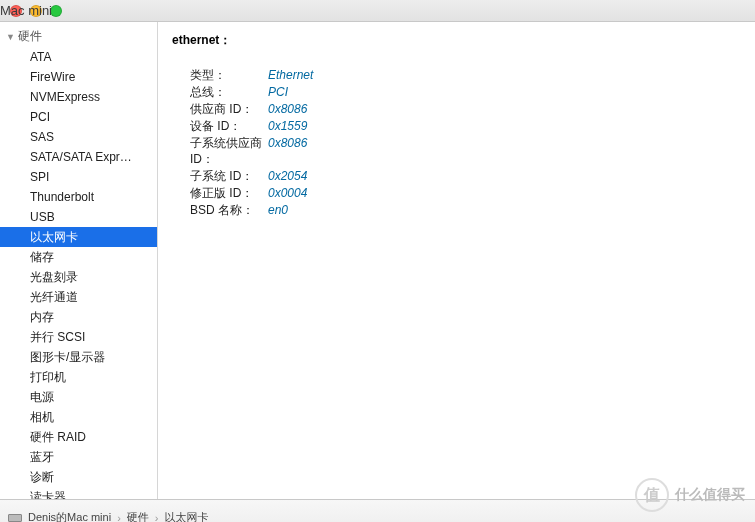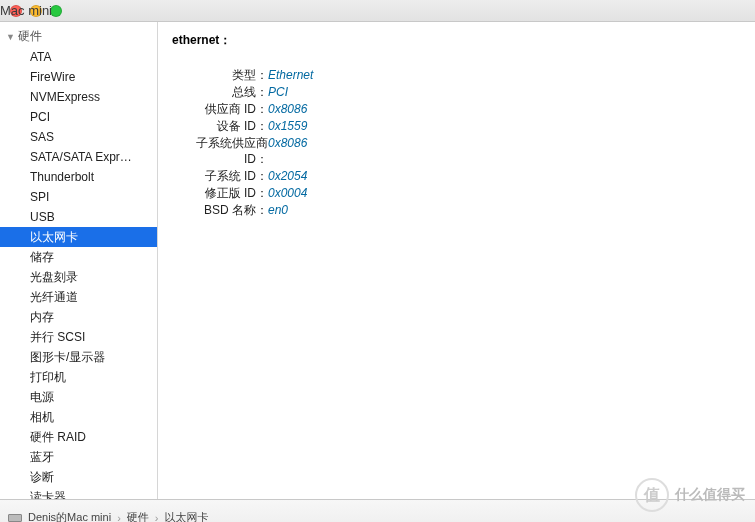--- a/index.html
+++ b/index.html
@@ -41,21 +41,21 @@
       cursor: default;
       white-space: nowrap;
       overflow: hidden;
       text-overflow: ellipsis;
       color: #222;
       line-height: 16px;
     }
     .sidebar-item.selected { background: #1a6fe8; color: #fff; }
     .detail { flex: 1; padding: 10px 14px; overflow: auto; }
     .detail-header { font-weight: bold; font-size: 12px; margin-bottom: 18px; }
-    .kv { display: flex; margin-bottom: 1px; line-height: 16px; text-align: right; }
+    .kv { display: flex; margin-bottom: 1px; line-height: 16px; }
     .kv .k { width: 96px; padding-left: 18px; color: #222; }
     .kv .v { color: #0369a1; font-style: italic; }
     .footer {
       height: 36px;
       border-top: 1px solid #c8c8c8;
       background: linear-gradient(#f7f7f7,#ececec);
       display: flex;
       align-items: center;
       padding: 0 8px;
       font-size: 11px;
@@ -93,22 +93,22 @@
       <div class="group-header">
         <span class="disclose">▼</span>
         <span>硬件</span>
       </div>
       <div class="sidebar-item">ATA</div>
       <div class="sidebar-item">FireWire</div>
       <div class="sidebar-item">NVMExpress</div>
       <div class="sidebar-item">PCI</div>
       <div class="sidebar-item">SAS</div>
       <div class="sidebar-item">SATA/SATA Expr…</div>
+      <div class="sidebar-item">SPI</div>
       <div class="sidebar-item">Thunderbolt</div>
-      <div class="sidebar-item">SPI</div>
       <div class="sidebar-item">USB</div>
       <div class="sidebar-item selected">以太网卡</div>
       <div class="sidebar-item">储存</div>
       <div class="sidebar-item">光盘刻录</div>
       <div class="sidebar-item">光纤通道</div>
       <div class="sidebar-item">内存</div>
       <div class="sidebar-item">并行 SCSI</div>
       <div class="sidebar-item">图形卡/显示器</div>
       <div class="sidebar-item">打印机</div>
       <div class="sidebar-item">电源</div>

